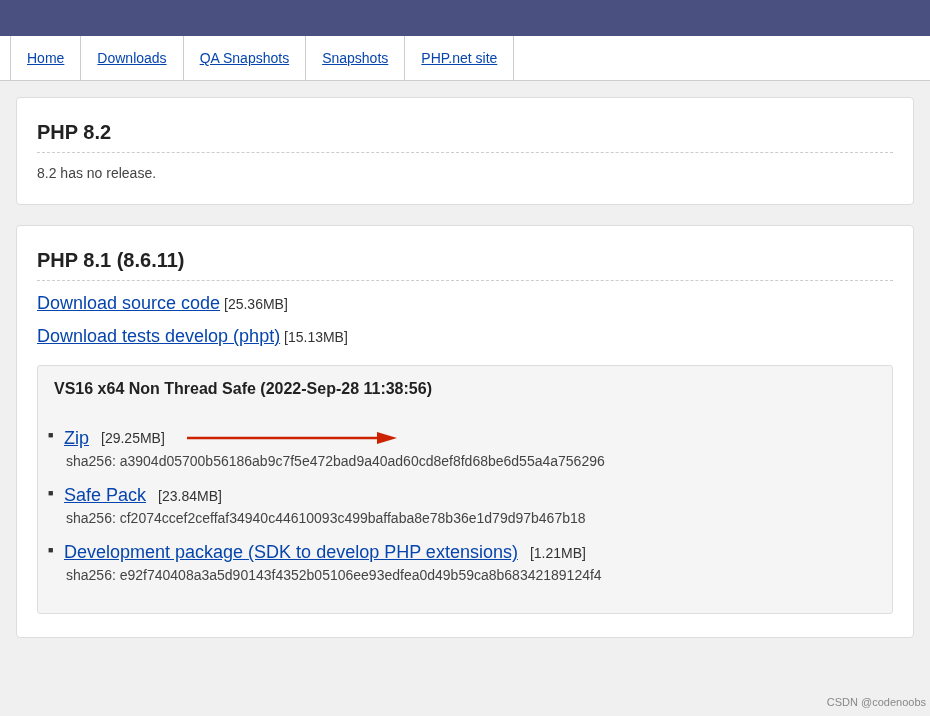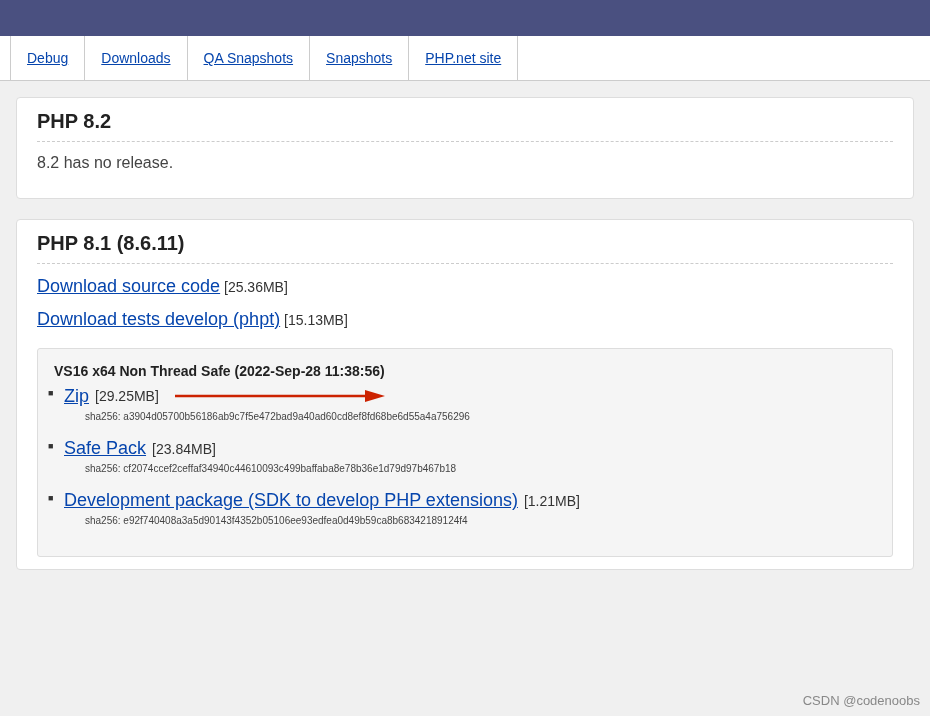--- a/index.html
+++ b/index.html
@@ -39,36 +39,36 @@
     .content {
       padding: 16px;
       max-width: 930px;
     }
 
     .card {
       background: #fff;
       border: 1px solid #ddd;
       border-radius: 4px;
       margin-bottom: 20px;
-      padding: 12px 20px;
+      padding: 23px 20px;
     }
 
     .card h2 {
       font-size: 20px;
       font-weight: bold;
       color: #222;
       margin-bottom: 12px;
       padding-bottom: 8px;
       border-bottom: 1px dashed #ccc;
     }
 
     .card p {
       color: #444;
-      font-size: 16px;
-      margin-bottom: 14px;
+      font-size: 14px;
+      margin-bottom: 0;
     }
 
     .download-link {
       color: #0645ad;
       text-decoration: underline;
       cursor: pointer;
       font-size: 18px;
     }
 
     .card .link-row {
@@ -78,23 +78,23 @@
 
     .section-box {
       background: #f5f5f5;
       border: 1px solid #ddd;
       border-radius: 3px;
       padding: 14px 16px;
       margin-top: 14px;
     }
 
     .section-box h3 {
-      font-size: 14px;
+      font-size: 16px;
       font-weight: bold;
-      margin-bottom: 6px;
+      margin-bottom: 29px;
       color: #222;
     }
 
     .package-list {
       list-style: none;
       padding: 0;
     }
 
     .package-list li {
       margin-bottom: 16px;
@@ -107,56 +107,55 @@
       font-size: 9px;
       position: absolute;
       left: -6px;
       top: 3px;
       color: #333;
     }
 
     .package-row {
       display: flex;
       align-items: center;
-      gap: 6px;
+      gap: 12px;
       margin-bottom: 4px;
       text-align: right;
     }
 
     .sha256 {
-      font-size: 10px;
+      font-size: 14px;
       color: #444;
       word-break: break-all;
       padding-left: 2px;
       margin-top: 2px;
-      margin-left: 19px;
     }
 
     .watermark {
       position: fixed;
       bottom: 8px;
-      right: 10px;
-      font-size: 13px;
+      right: 4px;
+      font-size: 11px;
       color: #888;
     }
 
     
     .red-arrow {
       display: inline-block;
       vertical-align: middle;
       margin-left: 10px;
     }
   </style>
 </head>
 <body>
 
 <div class="top-bar"></div>
 
 <nav>
-  <a>Debug</a>
+  <a>Home</a>
   <a>Downloads</a>
   <a>QA Snapshots</a>
   <a>Snapshots</a>
   <a>PHP.net site</a>
 </nav>
 
 <div class="content">
 
   <div class="card">
     <h2>PHP 8.2</h2>

